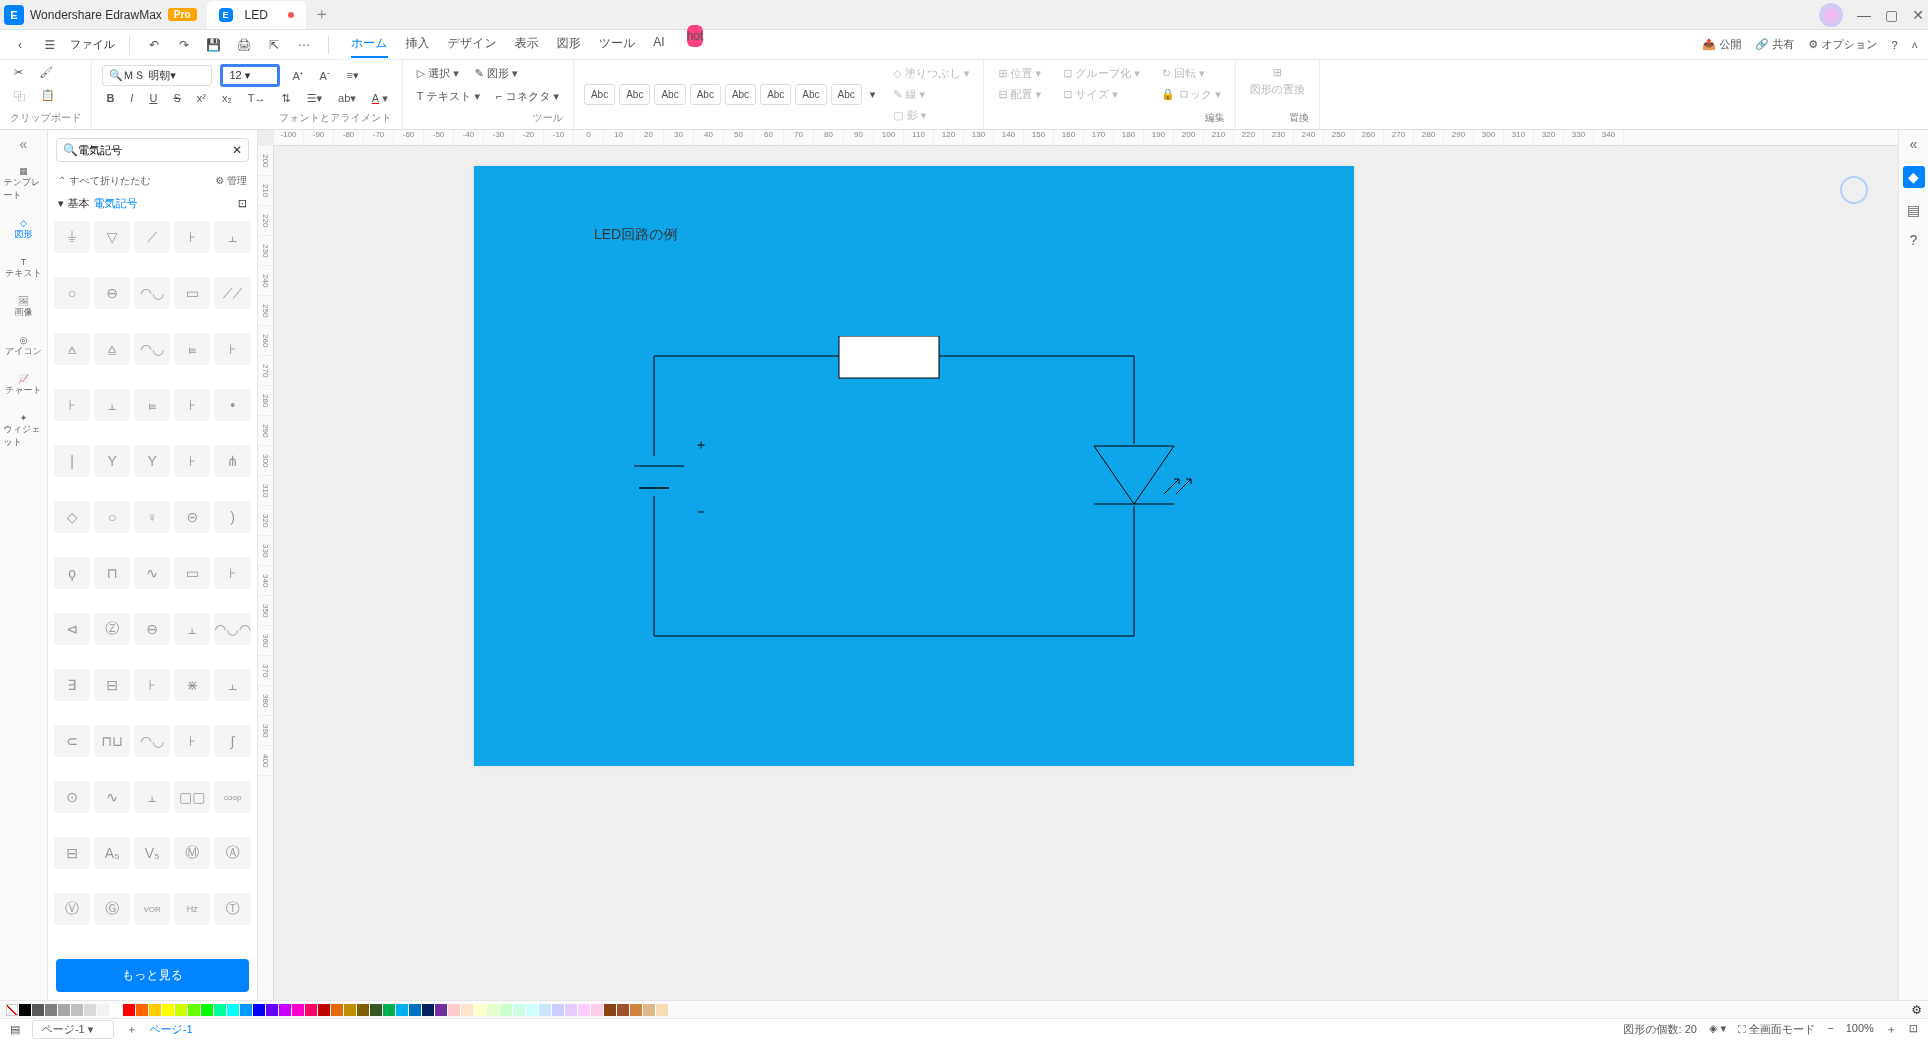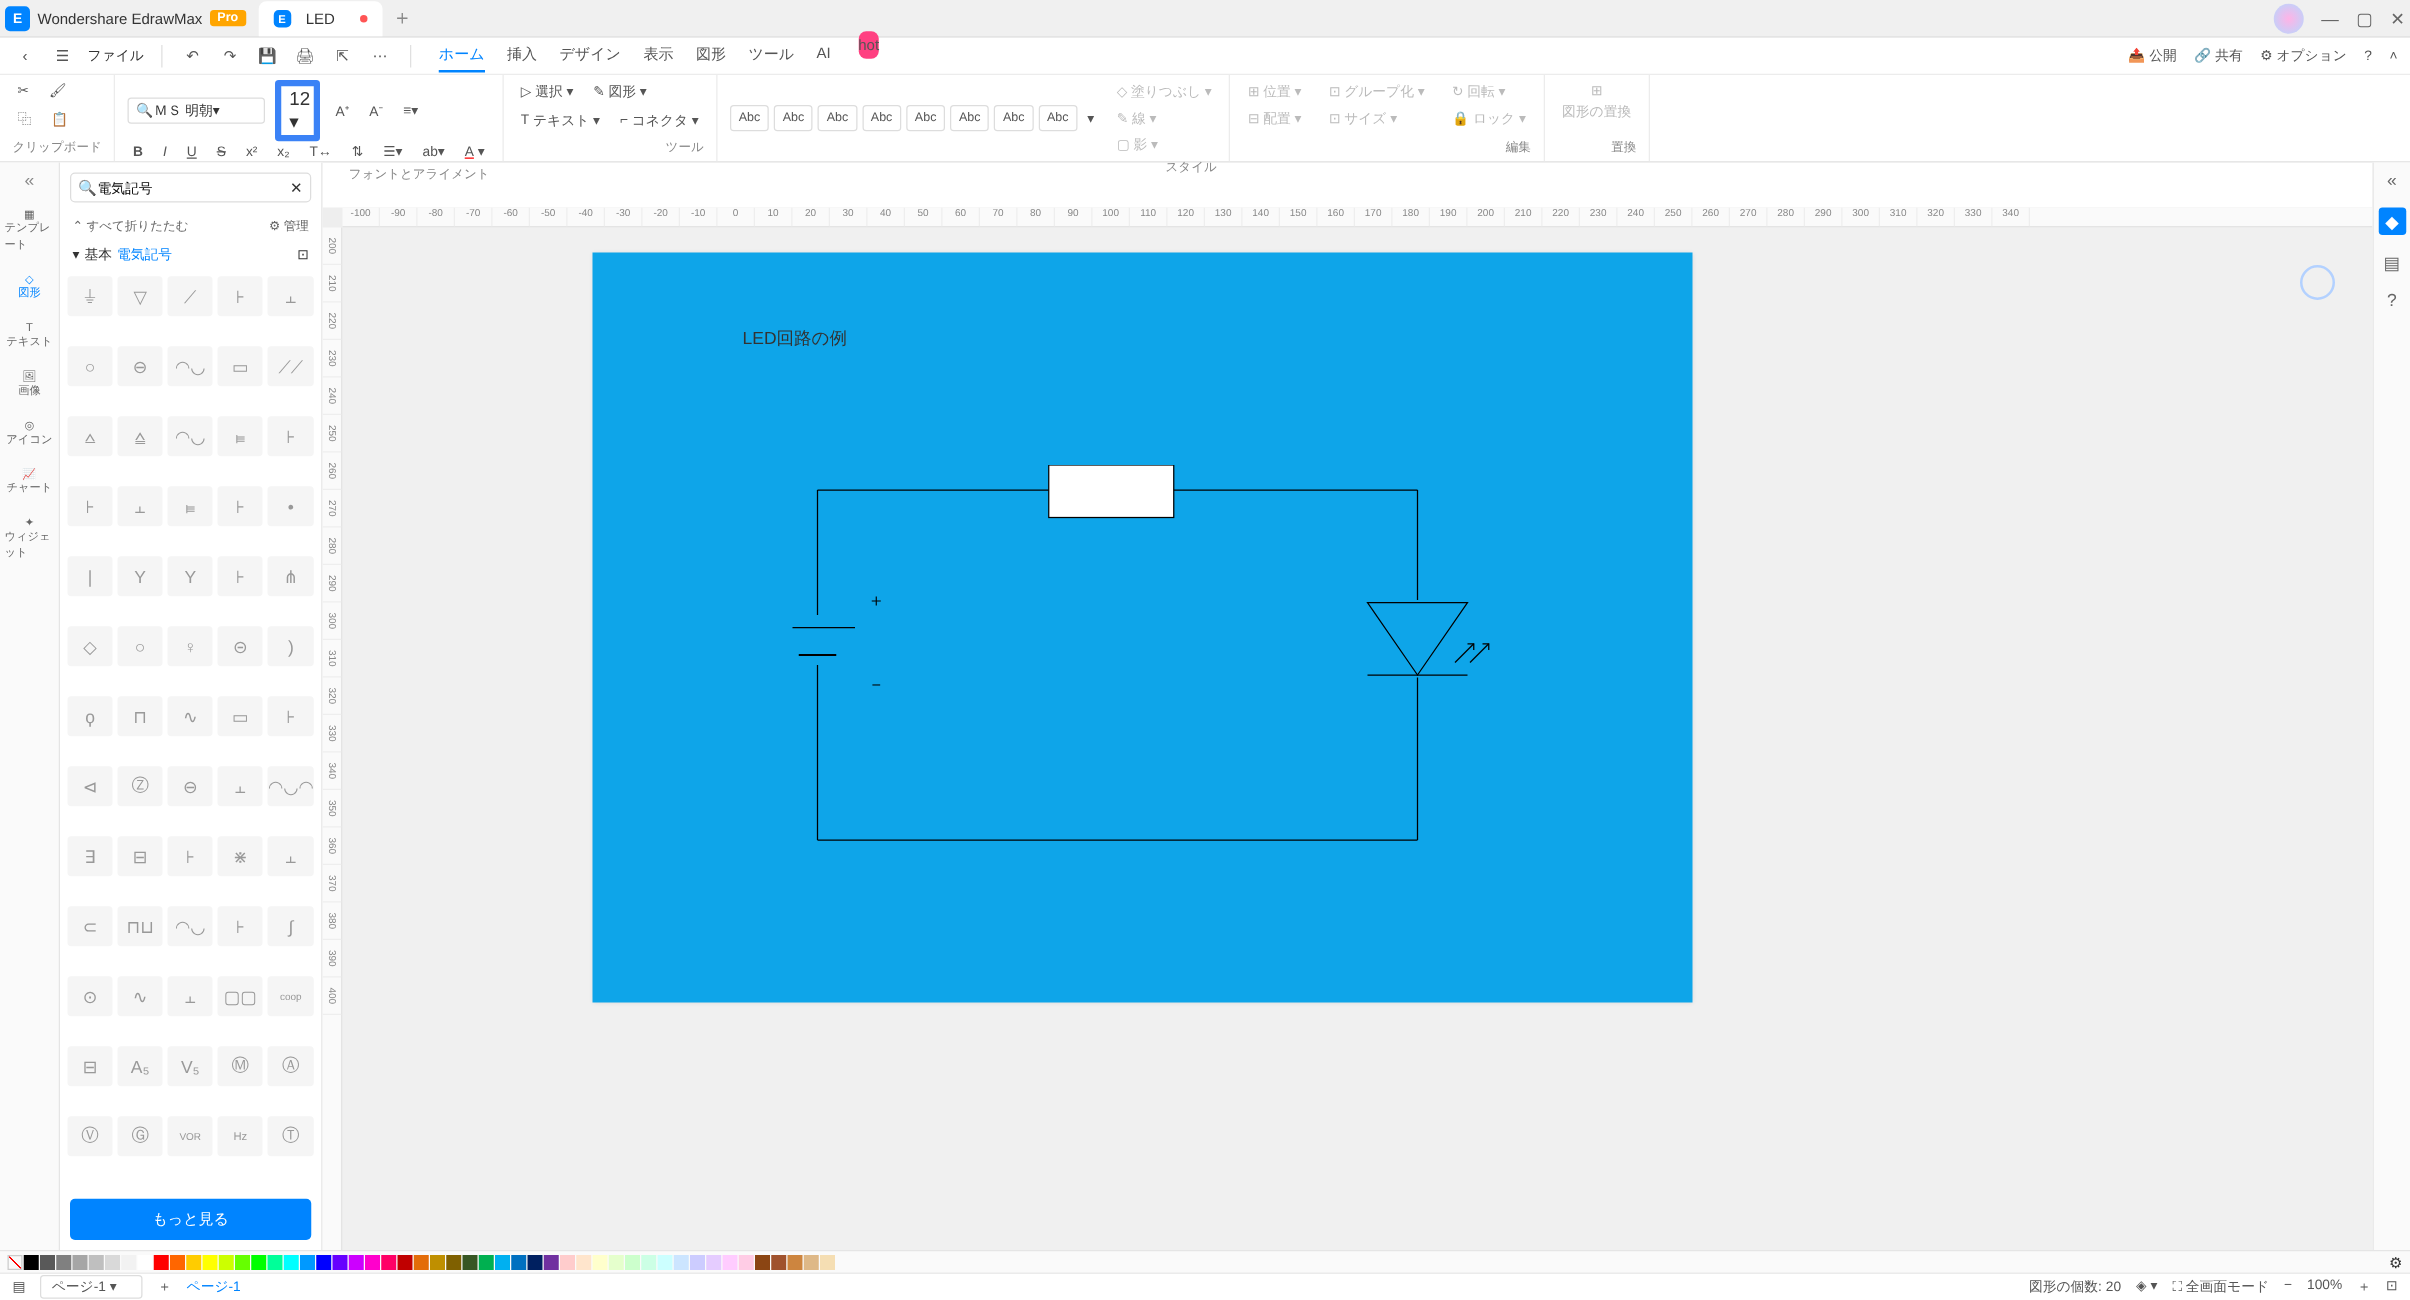--- a/index.html
+++ b/index.html
@@ -21,37 +21,37 @@
 .menubar .tabs span.active { color: #0084ff; border-bottom: 2px solid #0084ff; }
 .menubar .right { margin-left: auto; display: flex; gap: 14px; align-items: center; font-size: 11px; color: #555; }
 .ai-badge { background: #ff4081; color: #fff; font-size: 9px; padding: 0 4px; border-radius: 6px; position: relative; top: -6px; margin-left: 22px; }
 .ribbon { display: flex; border-bottom: 1px solid #e0e0e0; background: #fff; height: 70px; }
 .ribbon-group { display: flex; flex-direction: column; border-right: 1px solid #ececec; padding: 4px 10px; justify-content: space-between; }
 .ribbon-group .row { display: flex; gap: 8px; align-items: center; }
 .ribbon-group .label { font-size: 10px; color: #888; text-align: right; padding-top: 2px; }
 .ribbon-btn { font-size: 11px; color: #555; display: flex; align-items: center; gap: 3px; cursor: pointer; padding: 2px 4px; }
 .ribbon-btn.disabled { color: #bbb; }
 .font-select { border: 1px solid #ddd; border-radius: 3px; padding: 2px 6px; font-size: 11px; width: 110px; display: flex; align-items: center; }
-.size-select { border: 5px solid #3b82f6; border-radius: 3px; padding: 2px 6px; font-size: 15px; width: 36px; }
+.size-select { border: 3px solid #3b82f6; border-radius: 3px; padding: 2px 6px; font-size: 11px; width: 60px; }
 .abc-btn { border: 1px solid #ddd; border-radius: 3px; padding: 4px 6px; font-size: 10px; color: #555; cursor: pointer; }
 .main { display: flex; height: calc(100vh - 30px - 30px - 70px - 18px - 22px); }
 .left-rail { width: 48px; background: #fafafa; border-right: 1px solid #e5e5e5; display: flex; flex-direction: column; align-items: center; padding-top: 6px; gap: 4px; }
 .left-rail .rail-item { width: 40px; display: flex; flex-direction: column; align-items: center; padding: 6px 0; font-size: 9px; color: #666; cursor: pointer; border-radius: 4px; }
 .left-rail .rail-item.active { color: #0084ff; }
 .left-rail .collapse { font-size: 14px; color: #888; margin-bottom: 4px; }
 .shape-panel { width: 210px; background: #fff; border-right: 1px solid #e5e5e5; display: flex; flex-direction: column; }
 .search-box { margin: 8px; display: flex; align-items: center; border: 1px solid #ddd; border-radius: 4px; padding: 4px 6px; }
 .search-box input { border: none; outline: none; flex: 1; font-size: 11px; }
 .panel-actions { display: flex; justify-content: space-between; padding: 4px 10px; font-size: 10px; color: #666; }
 .shape-category { padding: 4px 10px; font-size: 11px; color: #333; display: flex; align-items: center; gap: 4px; }
 .shape-category .link { color: #0084ff; }
 .shape-grid { display: grid; grid-template-columns: repeat(5, 1fr); gap: 4px; padding: 6px; overflow-y: auto; flex: 1; }
 .shape-item { height: 32px; background: #f5f5f5; border-radius: 3px; display: flex; align-items: center; justify-content: center; color: #999; font-size: 14px; cursor: pointer; }
 .more-btn { margin: 8px; background: #0084ff; color: #fff; text-align: center; padding: 8px; border-radius: 4px; font-size: 12px; cursor: pointer; }
-.canvas-wrap { flex: 1; position: relative; background: #eee; overflow: hidden; margin-top: 36px; }
+.canvas-wrap { flex: 1; position: relative; background: #eee; overflow: hidden; }
 .ruler-h { position: absolute; top: 0; left: 16px; right: 0; height: 16px; background: #fafafa; border-bottom: 1px solid #ddd; font-size: 8px; color: #888; display: flex; }
 .ruler-h span { width: 30px; text-align: center; border-right: 1px solid #eee; }
 .ruler-v { position: absolute; top: 16px; left: 0; bottom: 0; width: 16px; background: #fafafa; border-right: 1px solid #ddd; font-size: 8px; color: #888; display: flex; flex-direction: column; }
 .ruler-v span { height: 30px; display: flex; align-items: center; justify-content: center; border-bottom: 1px solid #eee; writing-mode: vertical-rl; }
 .canvas { position: absolute; top: 16px; left: 16px; right: 0; bottom: 0; background: #f0f0f0; overflow: auto; }
 .page { position: absolute; left: 200px; top: 20px; width: 880px; height: 600px; background: #0ea5e9; box-shadow: 0 0 4px rgba(0,0,0,0.1); }
 .page-title { position: absolute; top: 60px; left: 120px; font-size: 14px; }
 .circuit { position: absolute; top: 170px; left: 160px; }
 .right-rail { width: 30px; background: #fafafa; border-left: 1px solid #e5e5e5; display: flex; flex-direction: column; align-items: center; padding-top: 6px; gap: 14px; }
 .right-rail .item { font-size: 14px; color: #666; cursor: pointer; }

